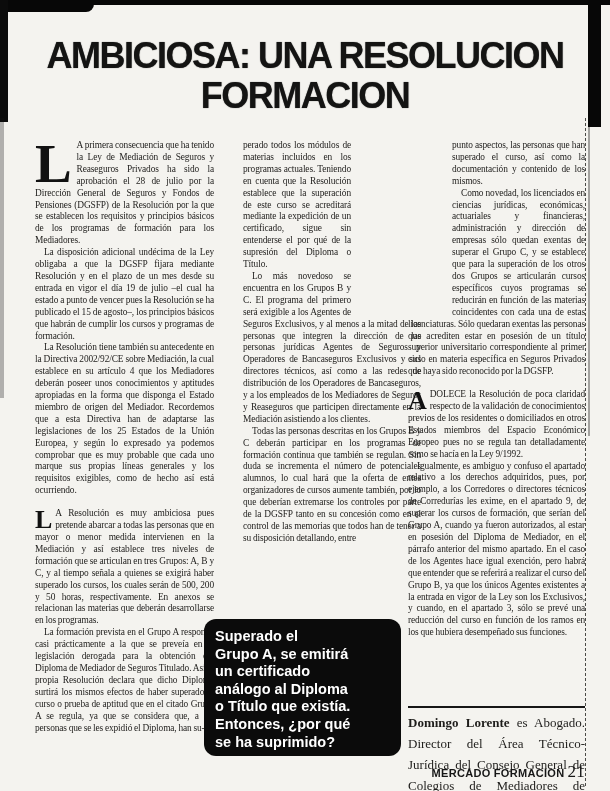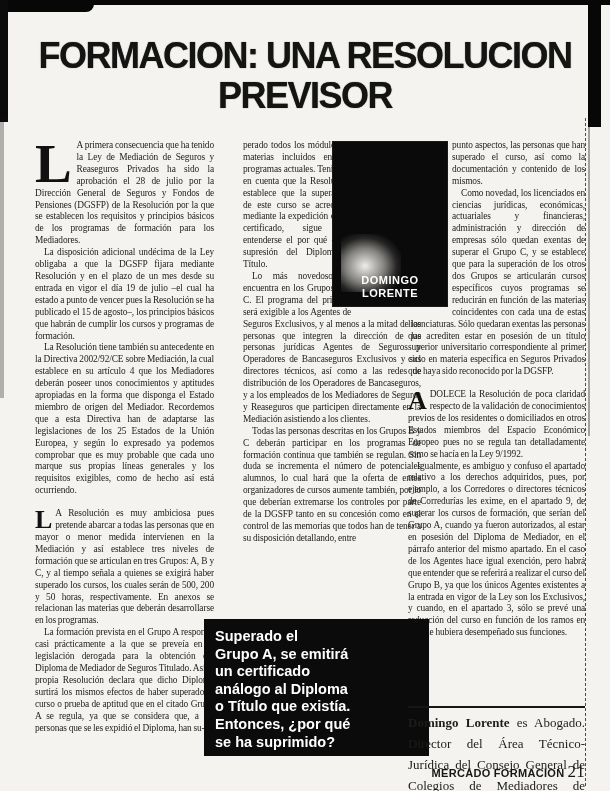--- a/index.html
+++ b/index.html
@@ -63,27 +63,27 @@
     filter:blur(.5px);
   }
   .photo-caption{
     position:absolute;left:0;bottom:6px;width:100%;
     text-align:center;color:#fff;
     font-family:"Liberation Sans","DejaVu Sans",sans-serif;
     font-weight:bold;font-size:11px;line-height:13px;letter-spacing:.5px;
   }
   
   .pull-quote{
-    position:absolute;left:204px;top:619px;width:225px;height:137px;
+    position:absolute;left:204px;top:619px;width:197px;height:137px;
     background:var(--quote_bg,#0b0b0b);
     color:var(--quote_text,#ffffff);
     font-family:"Liberation Sans","DejaVu Sans",sans-serif;
     font-weight:bold;font-size:14.5px;line-height:17.6px;
     padding:9px 6px 0 11px;box-sizing:border-box;
-    white-space:pre-line;letter-spacing:0;
+    white-space:pre-line;letter-spacing:0;border-radius:12px;
   }
   
   .bio{
     position:absolute;left:408px;top:706px;width:177px;
     border-top:2px solid #161616;padding-top:4px;
     font-size:13px;line-height:21px;text-align:justify;
   }
   .bio-name{font-weight:bold;}
   .footer{
     position:absolute;left:388px;top:762px;width:197px;
@@ -101,46 +101,39 @@
 
   <div class="scan-top"></div>
   <div class="scan-top-left"></div>
   <div class="scan-left"></div>
   <div class="scan-left2"></div>
   <div class="scan-right-bar"></div>
   <div class="scan-right-line"></div>
   <div class="scan-right-line2"></div>
 
   <h1 class="headline" style="margin:0;">
-    <span>FORMACION: UNA RESOLUCION</span><br>
-    <span>PREVISOR</span>
+    <span>AMBICIOSA: UNA RESOLUCION</span><br>
+    <span>FORMACION</span>
   </h1>
 
   <div class="col col1">
     <p><span class="dropcap-big">L</span><span>A primera consecuencia que ha tenido la Ley de Mediación de Seguros y Reaseguros Privados ha sido la aprobación el 28 de julio por la Dirección General de Seguros y Fondos de Pensiones (DGSFP) de la Resolución por la que se establecen los requisitos y principios básicos de los programas de formación para los Mediadores.</span></p>
     <p class="indent">La disposición adicional undécima de la Ley obligaba a que la DGSFP fijara mediante Resolución y en el plazo de un mes desde su entrada en vigor el día 19 de julio –el cual ha estado a punto de vencer pues la Resolución se ha publicado el 15 de agosto–, los principios básicos que habrán de cumplir los cursos y programas de formación.</p>
     <p class="indent">La Resolución tiene también su antecedente en la Directiva 2002/92/CE sobre Mediación, la cual establece en su artículo 4 que los Mediadores deberán poseer unos conocimientos y aptitudes apropiadas en la forma que disponga el Estado miembro de origen del Mediador. Recordemos que a esta Directiva han de adaptarse las legislaciones de los 25 Estados de la Unión Europea, y según lo expresado ya podemos comprobar que es muy probable que cada uno marque sus propias líneas generales y los requisitos exigibles, como de hecho así está ocurriendo.</p>
     <p class="gap"><span class="dropcap-small">L</span><span>A Resolución es muy ambiciosa pues pretende abarcar a todas las personas que en mayor o menor medida intervienen en la Mediación y así establece tres niveles de formación que se articulan en tres Grupos: A, B y C, y al tiempo señala a quienes se exigirá haber superado los cursos, los cuales serán de 500, 200 y 50 horas, respectivamente. En anexos se relacionan las materias que deberán desarrollarse en los programas.</span></p>
     <p class="indent">La formación prevista en el Grupo A responde casi prácticamente a la que se preveía en la legislación derogada para la obtención del Diploma de Mediador de Seguros Titulado. Así la propia Resolución declara que dicho Diploma surtirá los mismos efectos de haber superado el curso o prueba de aptitud que en el citado Grupo A se regula, ya que se considera que, a las personas que se les expidió el Diploma, han su-</p>
   </div>
 
   <div class="col col2">
     <div class="spacer-right"></div>
     <p>perado todos los módulos de materias incluidos en los programas actuales. Teniendo en cuenta que la Resolución establece que la superación de este curso se acreditará mediante la expedición de un certificado, sigue sin entenderse el por qué de la supresión del Diploma o Título.</p>
     <p class="indent">Lo más novedoso se encuentra en los Grupos B y C. El programa del primero será exigible a los Agentes de Seguros Exclusivos, y al menos a la mitad de las personas que integren la dirección de las personas jurídicas Agentes de Seguros y Operadores de Bancaseguros Exclusivos y sus directores técnicos, así como a las redes de distribución de los Operadores de Bancaseguros, y a los empleados de los Mediadores de Seguros y Reaseguros que participen directamente en la Mediación asistiendo a los clientes.</p>
     <p class="indent">Todas las personas descritas en los Grupos B y C deberán participar en los programas de formación continua que también se regulan. Sin duda se incrementa el número de potenciales alumnos, lo cual hará que la oferta de entes organizadores de cursos aumente también, por lo que deberían extremarse los controles por parte de la DGSFP tanto en su concesión como en el control de las memorias que todos han de tener a su disposición detallando, entre</p>
   </div>
 
-  <div class="photo">
-    <div class="photo-blob"></div>
-    <div class="photo-caption">
-      <div>DOMINGO</div>
-      <div>LORENTE</div>
-    </div>
-  </div>
 
   <div class="col col3">
     <div class="spacer-left"></div>
     <p>punto aspectos, las personas que han superado el curso, así como la documentación y contenido de los mismos.</p>
     <p class="indent">Como novedad, los licenciados en ciencias jurídicas, económicas, actuariales y financieras, administración y dirección de empresas sólo quedan exentas de superar el Grupo C, y se establece que para la superación de los otros dos Grupos se articularán cursos específicos cuyos programas se reducirán en función de las materias coincidentes con cada una de estas licenciaturas. Sólo quedaran exentas las personas que acrediten estar en posesión de un título superior universitario correspondiente al primer ciclo en materia específica en Seguros Privados que haya sido reconocido por la DGSFP.</p>
     <p class="gap"><span class="dropcap-small">A</span><span>DOLECE la Resolución de poca claridad respecto de la validación de conocimientos previos de los residentes o domiciliados en otros Estados miembros del Espacio Económico Europeo pues no se regula tan detalladamente como se hacía en la Ley 9/1992.</span></p>
     <p class="indent">Igualmente, es ambiguo y confuso el apartado relativo a los derechos adquiridos, pues, por ejemplo, a los Corredores o directores técnicos de Corredurías les exime, en el apartado 9, de superar los cursos de formación, que serían del Grupo A, cuando ya fueron autorizados, al estar en posesión del Diploma de Mediador, en el párrafo anterior del mismo apartado. En el caso de los Agentes hace igual exención, pero habrá que entender que se referirá a realizar el curso del Grupo B, ya que los únicos Agentes existentes a la entrada en vigor de la Ley son los Exclusivos, y cuando, en el apartado 3, sólo se prevé una reducción del curso en función de los ramos en los que hubiera desempeñado sus funciones.</p>
   </div>
 
   <div class="pull-quote">Superado el

